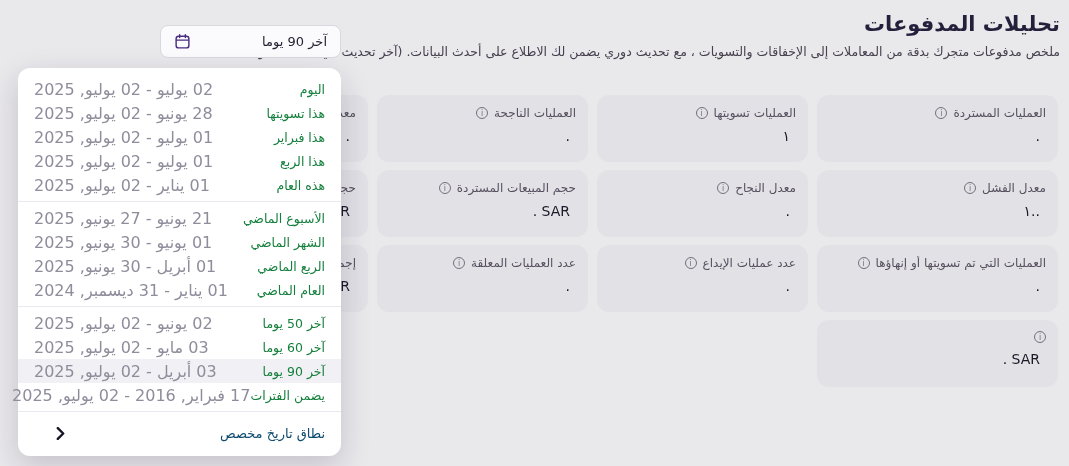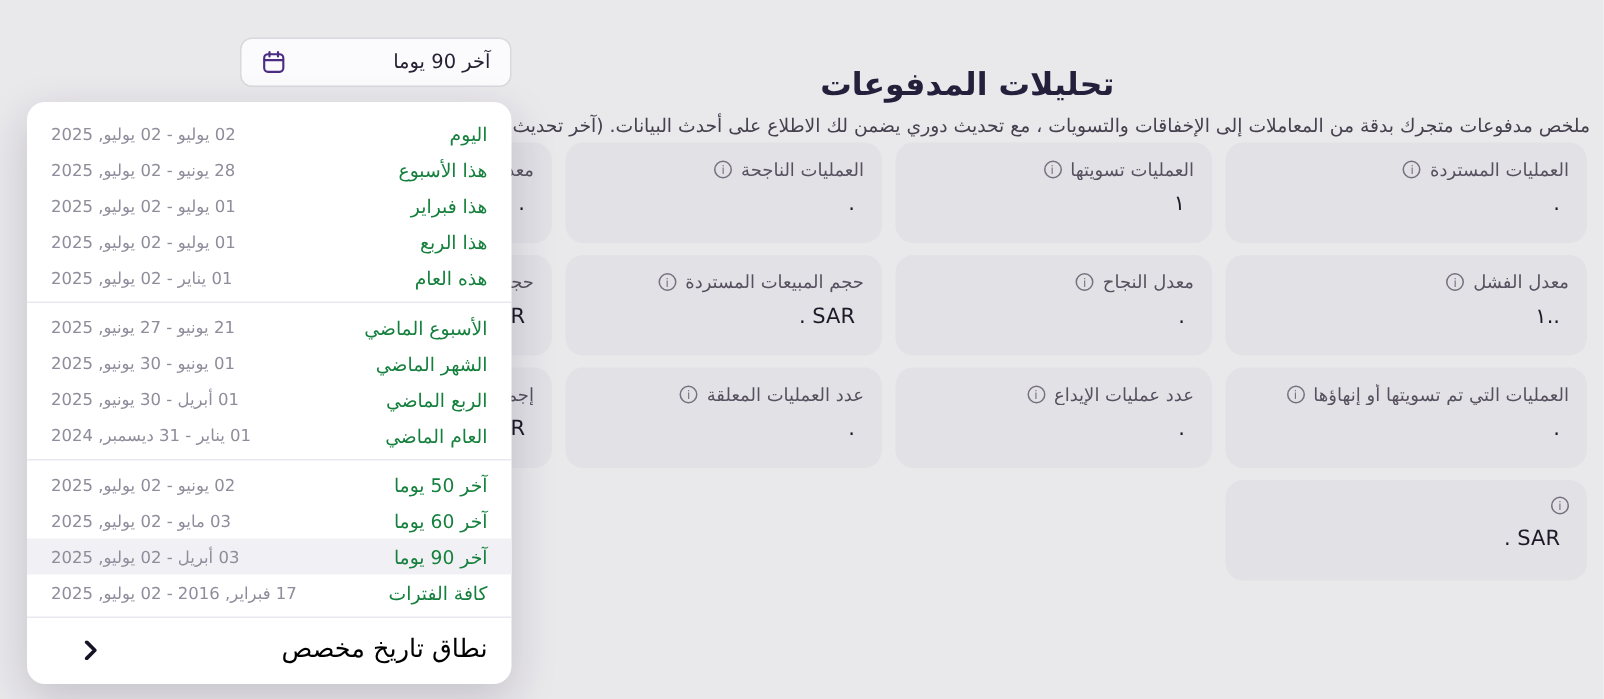--- a/index.html
+++ b/index.html
@@ -1,21 +1,21 @@
 <!DOCTYPE html>
 <html lang="ar" dir="rtl"><head>
 <meta charset="utf-8">
 <style>
   * { box-sizing: border-box; }
   html,body { margin:0; padding:0; }
   body { font-family:"DejaVu Sans", sans-serif; }
   .page { position:relative; width:1069px; height:466px; background:#e9e8eb; overflow:hidden; direction:rtl; }
 
   
-  .header { position:absolute; top:12px; right:9px; text-align:center; z-index:1;margin-top:32px; }
+  .header { position:absolute; top:12px; right:9px; text-align:right; z-index:1; }
   .page-title { margin:0 0 8px 0; font-size:21px; font-weight:700; color:#241f3b; }
   .page-subtitle { margin:0; font-size:12.5px; color:#46414f; white-space:nowrap; }
 
   
   .cards { position:absolute; top:95px; right:11px; width:901px; display:grid;
            grid-template-columns:241px 211px 211px 211px; column-gap:9px; row-gap:8px;
            grid-auto-rows:67px; z-index:1; }
   .card { background:#e2e1e6; border-radius:12px; padding:11px 12px; }
   .card-head { display:flex; align-items:center; gap:6px; }
   .card-label { font-size:12px; color:#56505f; white-space:nowrap; overflow:hidden; }
@@ -33,25 +33,25 @@
   .cal-icon { display:flex; align-items:center; }
 
   
   .dropdown { position:absolute; top:68px; left:18px; width:323px; height:388px;
               background:#ffffff; border-radius:12px; padding:9px 0 6px 0;
               box-shadow:0 10px 30px rgba(35,30,55,.18); z-index:30; direction:rtl; }
   .dd-item { height:24px; display:flex; align-items:center; justify-content:space-between;
              padding:0 16px; cursor:pointer; }
   .dd-item.selected { background:#f1f0f4; }
   .dd-label { font-size:12.5px; color:#15803d; white-space:nowrap; }
-  .dd-range { font-size:11px; color:#8f8c9b; white-space:nowrap; direction:rtl;text-align:right; }
+  .dd-range { font-size:16px; color:#8f8c9b; white-space:nowrap; direction:rtl;text-align:right; }
   .dd-divider { height:1px; background:#eae8ef; margin:4px 0; }
   .custom-row { height:34px; display:flex; align-items:center; justify-content:space-between;
                 padding:0 16px; cursor:pointer; }
-  .custom-label { font-size:17px; color:#000000;margin-left:44px; }
+  .custom-label { font-size:13px; color:#0c4a6e;margin-left:44px; }
   .chev { margin-left:22px; display:flex; align-items:center; }
 </style>
 </head>
 <body>
 
 <div class="page">
 
   <header class="header">
     <h1 class="page-title">تحليلات المدفوعات</h1>
     <p class="page-subtitle">ملخص مدفوعات متجرك بدقة من المعاملات إلى الإخفاقات والتسويات ، مع تحديث دوري يضمن لك الاطلاع على أحدث البيانات. (آخر تحديث في بعد ساعة واحدة)</p>
@@ -161,21 +161,21 @@
       </svg>
     </span>
   </button>
 
   <div class="dropdown" id="dropdown">
       <div class="dd-item">
         <span class="dd-label">اليوم</span>
         <span class="dd-range">02 يوليو - 02 يوليو, 2025</span>
       </div>
       <div class="dd-item">
-        <span class="dd-label">هذا الأسبوع</span>
+        <span class="dd-label">هذا تسويتها</span>
         <span class="dd-range">28 يونيو - 02 يوليو, 2025</span>
       </div>
       <div class="dd-item">
         <span class="dd-label">هذا فبراير</span>
         <span class="dd-range">01 يوليو - 02 يوليو, 2025</span>
       </div>
       <div class="dd-item">
         <span class="dd-label">هذا الربع</span>
         <span class="dd-range">01 يوليو - 02 يوليو, 2025</span>
       </div>
@@ -207,21 +207,21 @@
       </div>
       <div class="dd-item">
         <span class="dd-label">آخر 60 يوما</span>
         <span class="dd-range">03 مايو - 02 يوليو, 2025</span>
       </div>
       <div class="dd-item selected">
         <span class="dd-label">آخر 90 يوما</span>
         <span class="dd-range">03 أبريل - 02 يوليو, 2025</span>
       </div>
       <div class="dd-item">
-        <span class="dd-label">كافة الفترات</span>
+        <span class="dd-label">يضمن الفترات</span>
         <span class="dd-range">17 فبراير, 2016 - 02 يوليو, 2025</span>
       </div>
       <div class="dd-divider"></div>
       <div class="custom-row">
         <span class="custom-label">نطاق تاريخ مخصص</span>
         <span class="chev">
           <svg width="9" height="13" viewBox="0 0 8 12" fill="none" stroke="#171327" stroke-width="2.2" stroke-linecap="round" stroke-linejoin="round">
             <polyline points="1.5,1 6.5,6 1.5,11"></polyline>
           </svg>
         </span>

